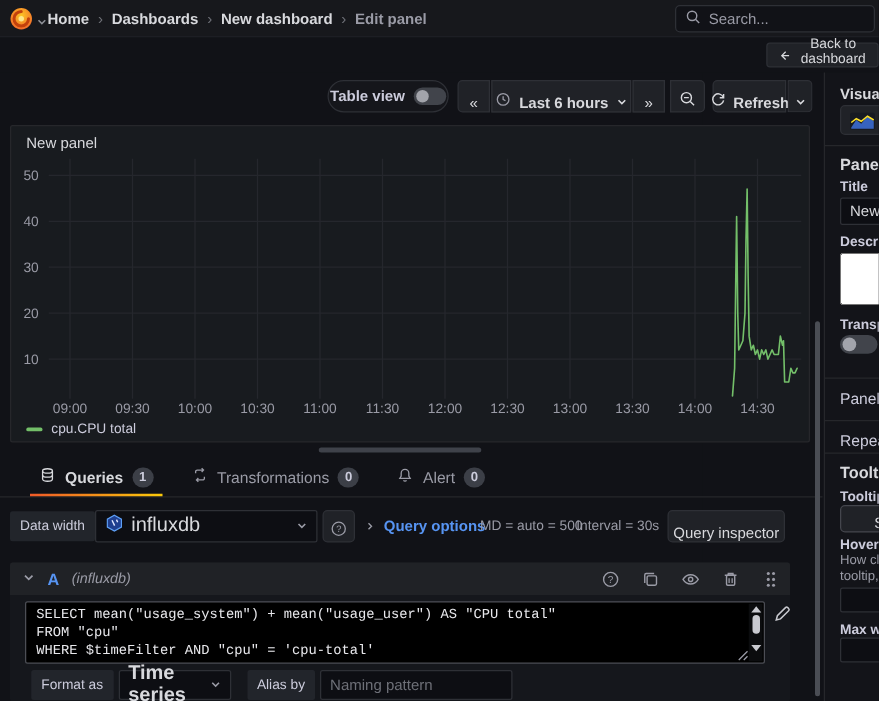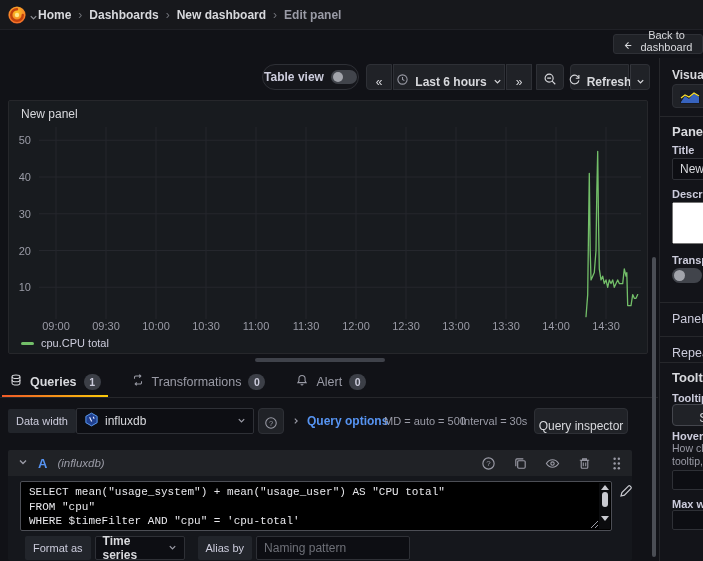--- a/index.html
+++ b/index.html
@@ -28,28 +28,28 @@
   .toggle .knob{position:absolute;left:2px;top:2px;width:10px;height:10px;border-radius:50%;background:#a2a4ab}
   .tb{position:absolute;top:64px}
   
   .panel{position:absolute;left:8px;top:100px;width:640px;height:254px;background:var(--panel);border:1px solid var(--border);border-radius:2px}
   .panel-title{position:absolute;left:12px;top:6px;font-size:12px;font-weight:500;color:#d8d9dd}
   .legend{position:absolute;left:12px;top:236px;display:flex;align-items:center;gap:7px;font-size:11px;color:#ccccdc;cursor:pointer}
   .legend .swatch{width:13px;height:3px;border-radius:2px;background:#73bf69}
   svg text{font-family:"Liberation Sans","DejaVu Sans",sans-serif}
   .drag-handle{position:absolute;left:255px;top:358px;width:130px;height:4px;border-radius:2px;background:#3f424a;cursor:row-resize}
   
-  .tabbar{position:absolute;left:0;top:366px;width:658px;height:32px;border-bottom:1px solid var(--border);padding-left:2px;display:flex;align-items:stretch}
+  .tabbar{position:absolute;left:0;top:366px;width:658px;height:32px;border-bottom:1px solid var(--border);padding-left:24px;display:flex;align-items:stretch}
   .tab{position:relative;display:inline-flex;align-items:center;gap:7px;padding:0 7px;margin-right:16px;font-size:12.5px;color:var(--muted);cursor:pointer}
   .tab.active{color:#d8d9dd;font-weight:700}
   .tab.active:after{content:'';position:absolute;left:0;right:0;bottom:0;height:2px;background:linear-gradient(90deg,#f05a28,#fbca0a)}
   .badge{min-width:17px;height:16px;padding:0 5px;border-radius:9px;background:#3c3f47;color:#ccccdc;font-size:10.5px;font-weight:600;display:inline-flex;align-items:center;justify-content:center}
   
   .chip{display:inline-flex;align-items:center;background:#22252b;border-radius:2px;color:#ccccdc;font-size:11px;padding:0 8px;height:24px}
-  .select{display:inline-flex;align-items:center;gap:6px;background:var(--input);border:1px solid var(--btn-border);border-radius:2px;color:var(--txt);font-size:12px;padding:0 7px;cursor:pointer}
+  .select{display:inline-flex;align-items:center;gap:6px;background:var(--input);border:1px solid var(--btn-border);border-radius:2px;color:var(--txt);font-size:16px;padding:0 7px;cursor:pointer}
   .qt-text{position:absolute;font-size:11px;color:var(--muted);top:415px}
   
   .qrow{position:absolute;left:8px;top:450px;width:624px;height:111px;background:#15171c;border-radius:2px}
   .qrow-head{position:absolute;left:0;top:0;width:624px;height:26px;background:#202226;border-radius:2px 2px 0 0;display:flex;align-items:center;padding:0 10px;gap:10px}
   .qicon{width:15px;height:15px;color:var(--muted);cursor:pointer;flex:none}
   .sqlbox{position:absolute;left:12px;top:31px;width:592px;height:50px;background:#000;border:1px solid #4c4e55;border-radius:2px;padding:3px 18px 3px 8px;cursor:text;overflow:hidden}
   .sqlline{font-family:"Liberation Mono","DejaVu Sans Mono",monospace;font-size:11px;line-height:14.5px;color:#e8e8ec;white-space:pre}
   .sb{position:absolute;right:1px;top:1px;bottom:1px;width:11px;display:flex;flex-direction:column;align-items:center;background:#0b0c0e}
   .sb .tri{width:0;height:0;border-left:4px solid transparent;border-right:4px solid transparent}
   .sb .thumb{width:6px;height:15px;border-radius:3px;background:#c9cad0;margin:2px 0}
@@ -93,20 +93,29 @@
         </svg>
     </span>
     <div class="abs" style="left:38px;top:0;height:30px;display:flex;align-items:center">
       <span class="crumb">Home</span>
       <span class="crumb-sep">›</span>
       <span class="crumb">Dashboards</span>
       <span class="crumb-sep">›</span>
       <span class="crumb">New dashboard</span>
       <span class="crumb-sep">›</span>
       <span class="crumb muted">Edit panel</span>
+    </div>
+    <div class="search">
+      <span>
+        <svg width="13" height="13" viewBox="0 0 16 16">
+            <circle cx="7" cy="7" r="4.6" stroke="currentColor" stroke-width="1.4" fill="none"></circle>
+            <path d="M10.5 10.5 14 14" stroke="currentColor" stroke-width="1.4"></path>
+          </svg>
+      </span>
+      <input placeholder="Search..." style="">
     </div>
   </div>
 
   <div class="subbar">
     <button class="btn sm abs" style="left:613px;top:4px">
       <span>
         <svg width="11" height="11" viewBox="0 0 16 16">
             <path d="M9.5 3.5 5 8l4.5 4.5M5 8h8.5" stroke="currentColor" stroke-width="1.5" fill="none"></path>
           </svg>
       </span>

